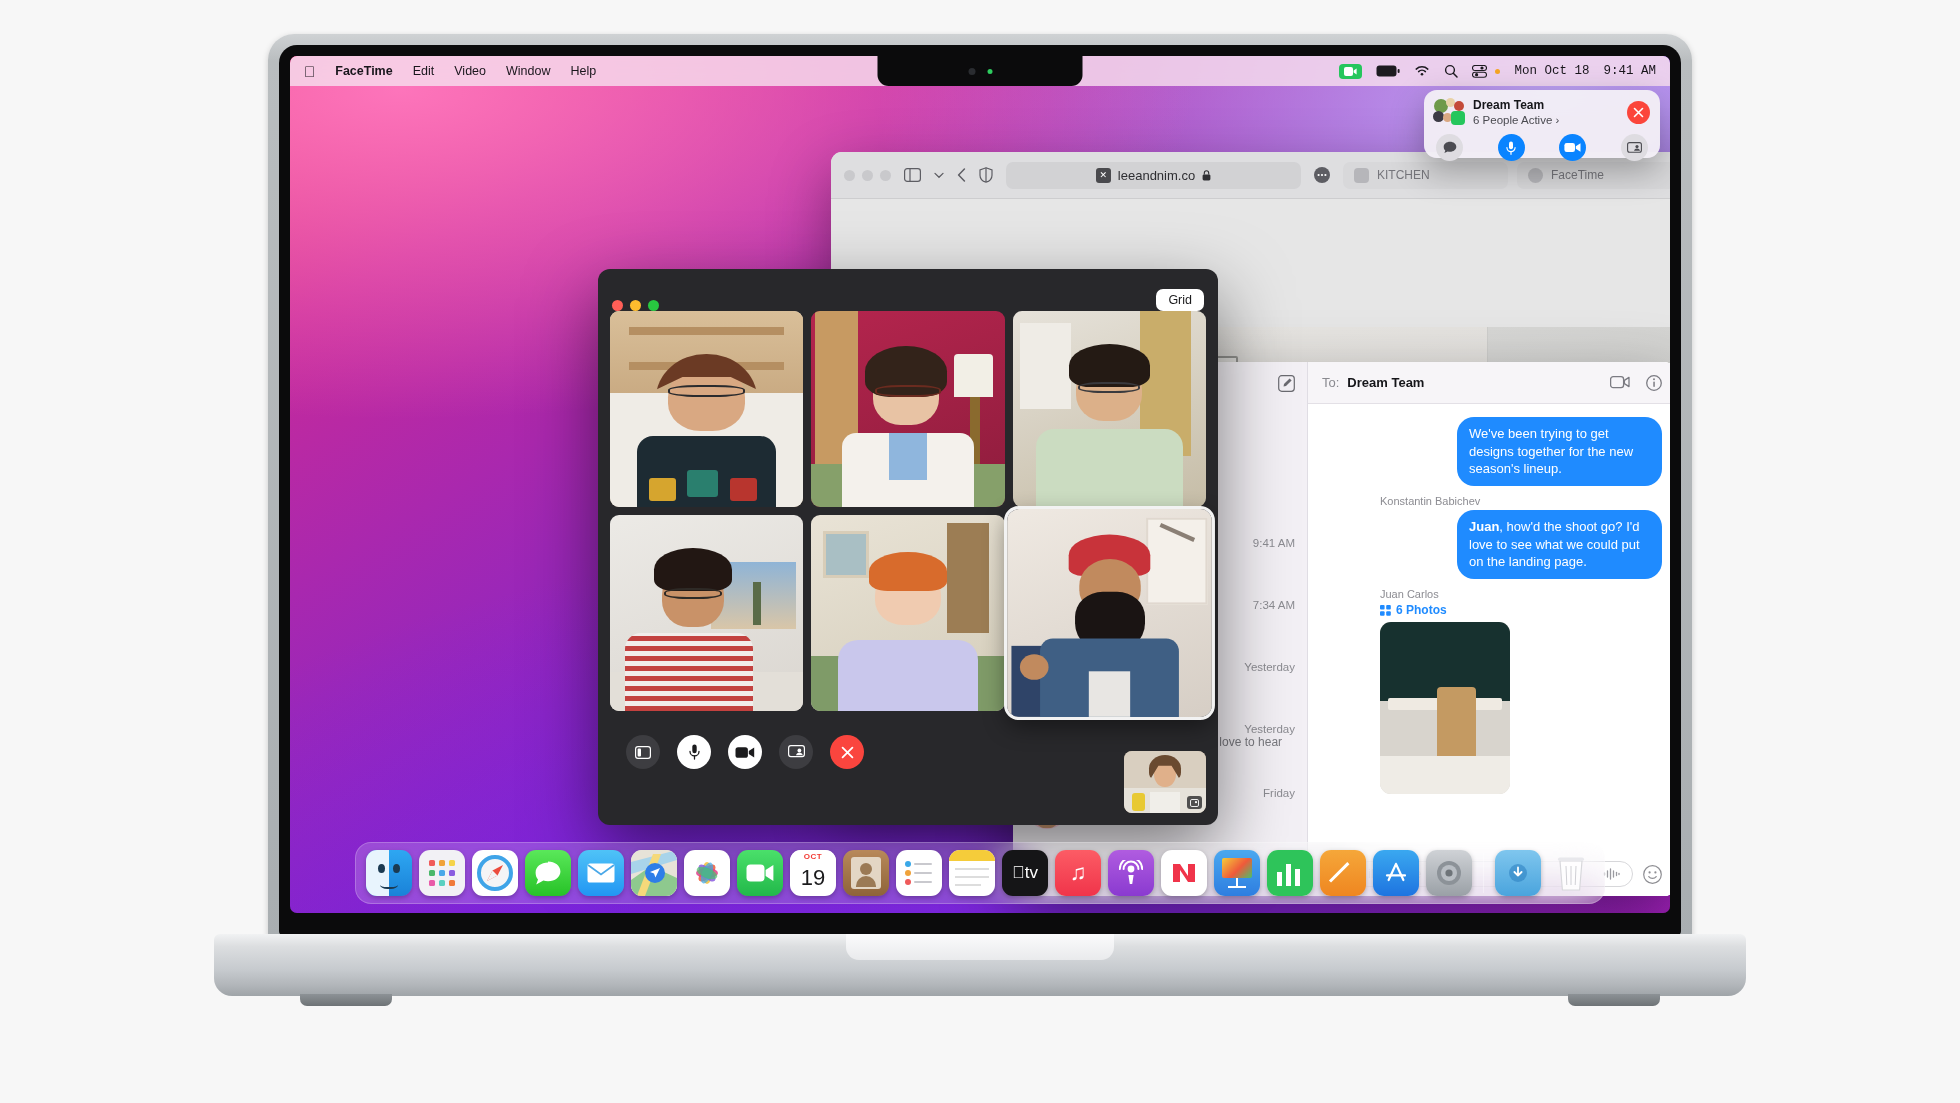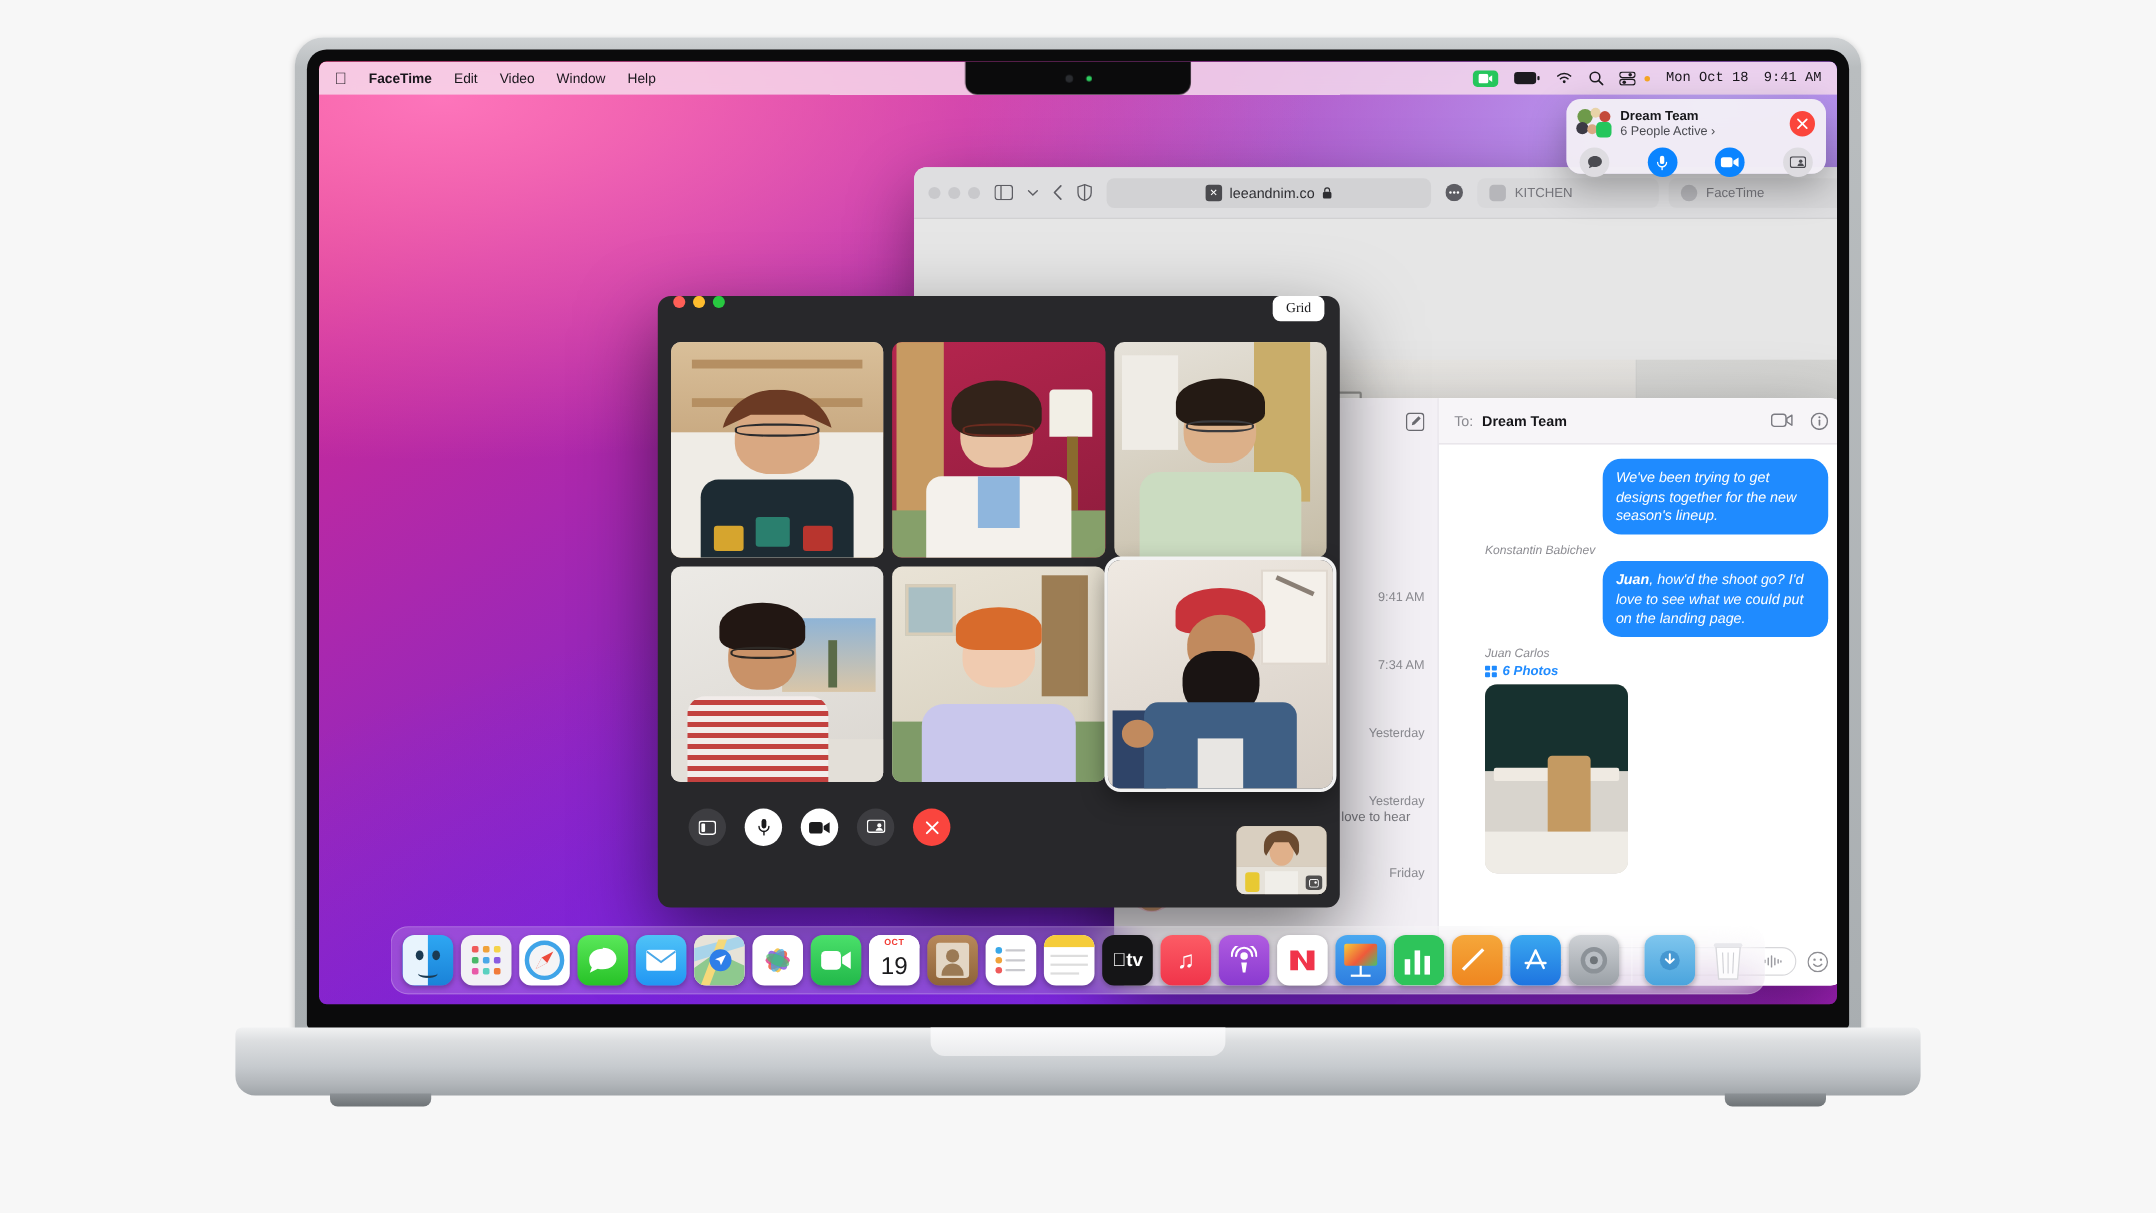--- a/index.html
+++ b/index.html
@@ -124,21 +124,21 @@
   .hero-r{flex:1;background:linear-gradient(150deg,#d8d8d6,#bfbfbd);position:relative;border-left:1px solid #cfcfcd;}
   .furn{position:absolute;background:#4a4a4c;border-radius:2px;}
   .hero-floor{position:absolute;left:0;right:0;bottom:0;height:58px;background:#cfcfcb;}
 
   
   #facetime{
     position:absolute;left:308px;top:213px;width:620px;height:556px;
     background:#28282b;border-radius:12px;overflow:hidden;
     box-shadow:0 26px 70px rgba(0,0,0,.5);z-index:30;
   }
-  .ft-bar{height:42px;display:flex;align-items:flex-start;padding:0 14px;font-family:Liberation Serif, serif;}
+  .ft-bar{height:42px;display:flex;align-items:flex-end;padding:0 14px;}
   .ft-grid-btn{
     margin-left:auto;background:#fff;color:#1b1b1d;border-radius:7px;
     padding:4px 12px;font-size:12.5px;font-weight:500;
   }
   .ft-grid{
     display:grid;grid-template-columns:repeat(3,1fr);grid-template-rows:repeat(2,1fr);
     gap:8px;padding:0 12px;height:400px;position:relative;
   }
   .tile{border-radius:9px;overflow:hidden;position:relative;}
   .tile.active{outline:3px solid #f2f2f2;outline-offset:0;border-radius:11px;transform:scale(1.06);z-index:5;box-shadow:0 8px 22px rgba(0,0,0,.45);}
@@ -167,21 +167,21 @@
   .conv-body{flex:1;min-width:0;}
   .conv-row{display:flex;align-items:baseline;gap:6px;}
   .conv-name{font-size:13px;font-weight:700;color:#1c1c1e;white-space:nowrap;overflow:hidden;}
   .conv-time{margin-left:auto;font-size:11.5px;color:#8c8c92;white-space:nowrap;}
   .conv-prev{font-size:12px;color:#79797f;line-height:1.3;max-height:32px;overflow:hidden;}
   .msg-main{flex:1;display:flex;flex-direction:column;background:#fff;}
   .msg-head{height:42px;background:#f7f5f8;border-bottom:1px solid #e3e0e6;display:flex;align-items:center;padding:0 14px;gap:8px;}
   .msg-to{font-size:13px;color:#8a8a90;}
   .msg-to b{color:#16161a;font-weight:600;}
   .msg-head-ic{margin-left:auto;display:flex;gap:16px;color:#7b7b82;}
-  .msg-body{flex:1;padding:13px 14px 4px 2px;overflow:hidden;position:relative;font-style:italic;}
+  .msg-body{flex:1;padding:13px 14px 4px 32px;overflow:hidden;position:relative;}
   .bub{max-width:205px;padding:8px 12px;border-radius:17px;font-size:13px;line-height:1.36;}
   .bub.out{background:#1f8bff;color:#fff;margin-left:auto;}
   .bub.in{background:#e8e8ea;color:#111;}
   .row{display:flex;margin-bottom:9px;}
   .sender{font-size:11px;color:#8c8c92;margin:0 0 3px 40px;}
   .in-wrap{display:flex;align-items:flex-end;gap:7px;}
   .mini-av{width:22px;height:22px;border-radius:50%;flex:0 0 auto;overflow:hidden;}
   .photos-link{font-size:12px;font-weight:700;color:#1f8bff;display:flex;align-items:center;gap:5px;margin:0 0 5px 40px;}
   .photo-card{width:130px;height:172px;border-radius:11px;background:#d8d4cd;margin-left:40px;overflow:hidden;position:relative;}
   .msg-input{height:44px;display:flex;align-items:center;gap:10px;padding:0 14px;background:#fff;}
@@ -797,21 +797,21 @@
                 <circle cx="4" cy="22" r="3" fill="#ef5a5a"></circle>
                 <rect x="10" y="21" width="18" height="2" rx="1" fill="#c9c9ce"></rect>
               </svg>
           </div>
           <div class="dapp" style="background:#fff">
             <span style="position:absolute;left:0;top:0;right:0;height:11px;background:#f5cc3a"></span>
             <span style="position:absolute;left:6px;top:18px;right:6px;height:2px;background:#ddd"></span>
             <span style="position:absolute;left:6px;top:26px;right:6px;height:2px;background:#ddd"></span>
             <span style="position:absolute;left:6px;top:34px;right:14px;height:2px;background:#ddd"></span>
           </div>
-          <div class="dapp" style="background:#151517;color:#fff;font-size:17px;font-weight:700">tv</div>
+          <div class="dapp" style="background:#151517;color:#fff;font-size:17px;font-weight:400">tv</div>
           <div class="dapp" style="background:linear-gradient(180deg,#fc5c65,#f0344a);color:#fff;font-size:22px">♫</div>
           <div class="dapp" style="background:linear-gradient(180deg,#b05ce0,#8a3ad0)">
             <svg width="24" height="26" viewBox="0 0 24 26">
                 <circle cx="12" cy="9" r="3.4" fill="#fff"></circle>
                 <path d="M4.6 9a7.4 7.4 0 0114.8 0" stroke="#fff" stroke-width="2" fill="none" stroke-linecap="round"></path>
                 <path d="M0.8 9a11.2 11.2 0 0122.4 0" stroke="#fff" stroke-width="2" fill="none" stroke-linecap="round"></path>
                 <path d="M9.4 15h5.2l-1.4 9h-2.4z" fill="#fff"></path>
               </svg>
           </div>
           <div class="dapp" style="background:#fff">

